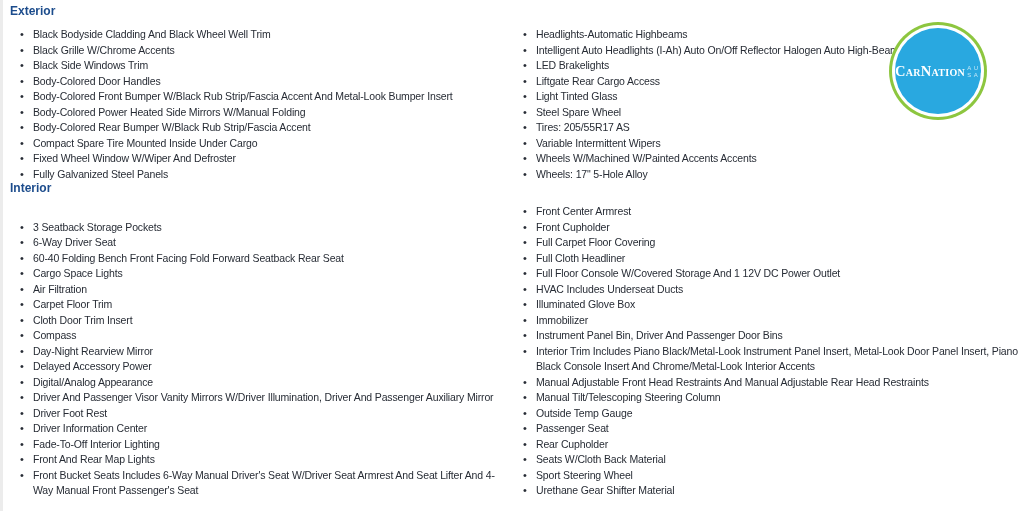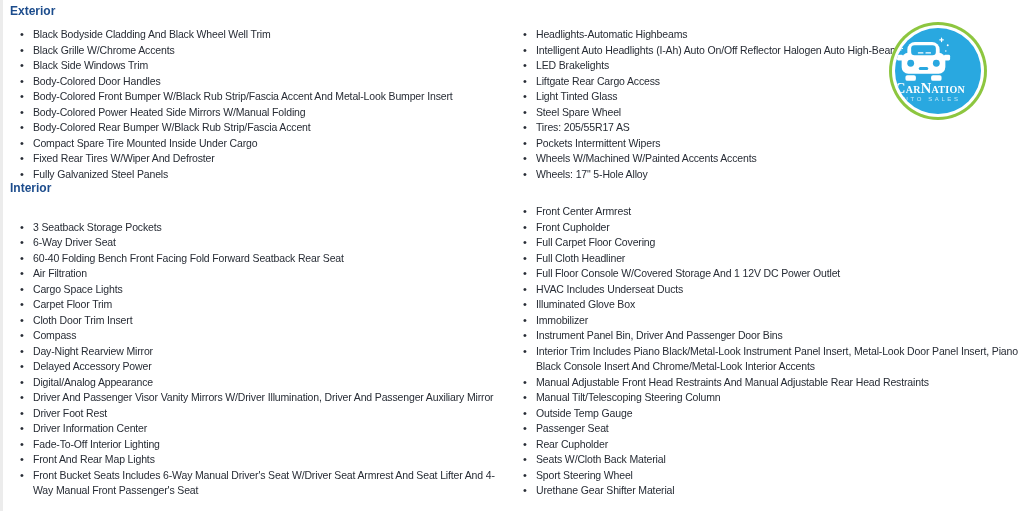--- a/index.html
+++ b/index.html
@@ -59,21 +59,21 @@
     background:var(--logo-green);
     z-index:5;
   }
   .logo .ring-white{
     position:absolute;left:3px;top:3px;right:3px;bottom:3px;
     border-radius:50%;background:#fff;
   }
   .logo .disc{
     position:absolute;left:6px;top:6px;right:6px;bottom:6px;
     border-radius:50%;background:var(--logo-blue);
-    display:flex;flex-direction:column;
+    display:flex;flex-direction:row;align-items:center;
     overflow:hidden;
   }
   .logo svg{display:block;margin-top:9px;}
   .logo-title{
     font-family:"Liberation Serif",serif;
     font-weight:bold;
     font-variant:small-caps;
     font-size:14.5px;line-height:14px;
     letter-spacing:0.3px;
     color:#ffffff;
@@ -101,51 +101,51 @@
       <div class="col">
         <ul class="features">
             <li>Black Bodyside Cladding And Black Wheel Well Trim</li>
             <li>Black Grille W/Chrome Accents</li>
             <li>Black Side Windows Trim</li>
             <li>Body-Colored Door Handles</li>
             <li>Body-Colored Front Bumper W/Black Rub Strip/Fascia Accent And Metal-Look Bumper Insert</li>
             <li>Body-Colored Power Heated Side Mirrors W/Manual Folding</li>
             <li>Body-Colored Rear Bumper W/Black Rub Strip/Fascia Accent</li>
             <li>Compact Spare Tire Mounted Inside Under Cargo</li>
-            <li>Fixed Rear Tires W/Wiper And Defroster</li>
+            <li>Fixed Wheel Window W/Wiper And Defroster</li>
             <li>Fully Galvanized Steel Panels</li>
           </ul>
       </div>
       <div class="col right">
         <ul class="features">
             <li>Headlights-Automatic Highbeams</li>
             <li>Intelligent Auto Headlights (I-Ah) Auto On/Off Reflector Halogen Auto High-Beam</li>
             <li>LED Brakelights</li>
             <li>Liftgate Rear Cargo Access</li>
             <li>Light Tinted Glass</li>
             <li>Steel Spare Wheel</li>
             <li>Tires: 205/55R17 AS</li>
-            <li>Pockets Intermittent Wipers</li>
+            <li>Variable Intermittent Wipers</li>
             <li>Wheels W/Machined W/Painted Accents Accents</li>
             <li>Wheels: 17" 5-Hole Alloy</li>
           </ul>
       </div>
     </div>
   </div>
 
   <div class="section">
     <h2 class="section-title">Interior</h2>
     <div class="cols">
       <div class="col">
         <ul class="features">
             <li>3 Seatback Storage Pockets</li>
             <li>6-Way Driver Seat</li>
             <li>60-40 Folding Bench Front Facing Fold Forward Seatback Rear Seat</li>
+            <li>Cargo Space Lights</li>
             <li>Air Filtration</li>
-            <li>Cargo Space Lights</li>
             <li>Carpet Floor Trim</li>
             <li>Cloth Door Trim Insert</li>
             <li>Compass</li>
             <li>Day-Night Rearview Mirror</li>
             <li>Delayed Accessory Power</li>
             <li>Digital/Analog Appearance</li>
             <li>Driver And Passenger Visor Vanity Mirrors W/Driver Illumination, Driver And Passenger Auxiliary Mirror</li>
             <li>Driver Foot Rest</li>
             <li>Driver Information Center</li>
             <li>Fade-To-Off Interior Lighting</li>

